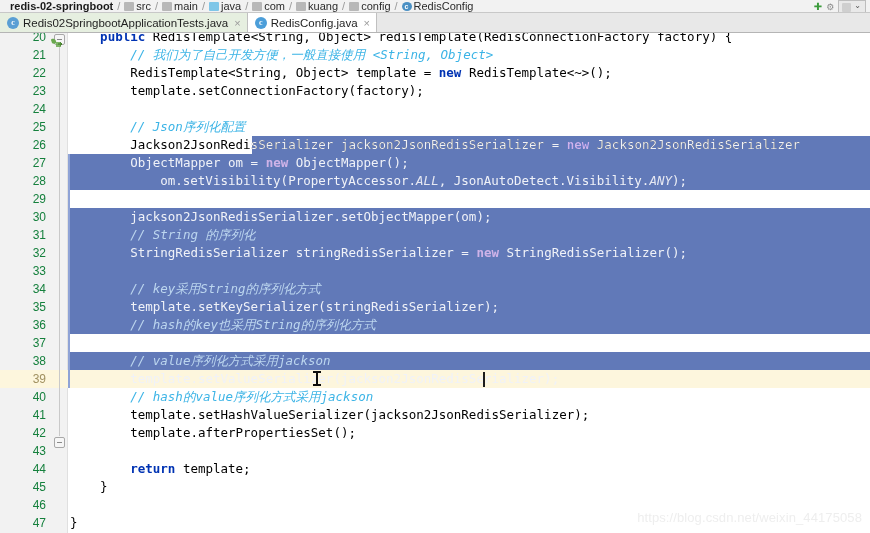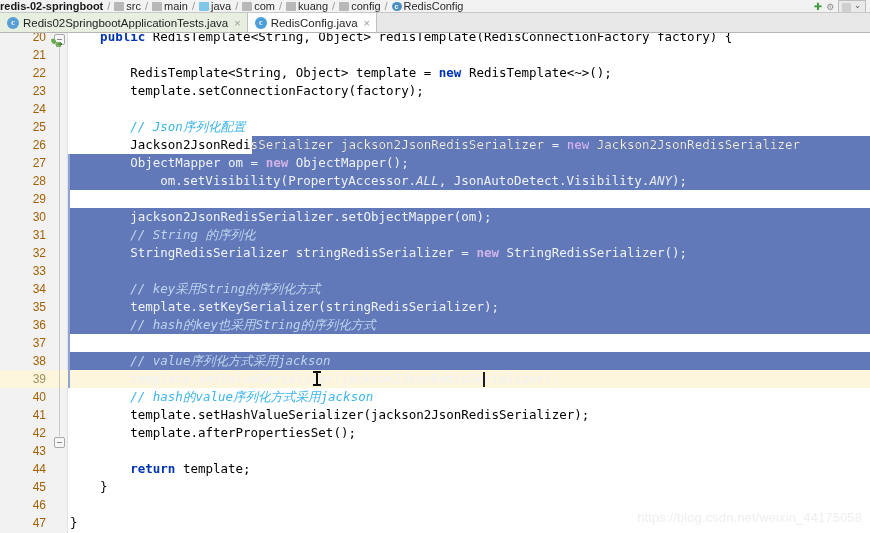--- a/index.html
+++ b/index.html
@@ -13,21 +13,21 @@
 
   
   .navbar {
     position: absolute; top: 0; left: 0; width: 870px; height: 13px;
     background: #f2f2f2;
     border-bottom: 1px solid #c8c8c8;
     display: flex; align-items: flex-end;
     overflow: hidden;
     white-space: nowrap;
   }
-  .crumbs { display:flex; align-items:flex-end; padding-left:0; height:13px; }
+  .crumbs { display:flex; align-items:flex-end; padding-left:10px; height:13px; }
   .crumb {
     display: inline-flex; align-items: flex-end; gap: 2px;
     font-size: 11px; color: #2b2b2b; line-height: 12px;
     height: 13px;
   }
   .crumb.bold { font-weight: bold; color: #1a1a1a; }
   .crumb-sep { color: #9a9a9a; font-size: 11px; padding: 0 4px; line-height:12px; }
   .crumb-ico {
     width: 10px; height: 9px; display: inline-block; border-radius: 1px;
     position: relative; top: -1px;
@@ -92,21 +92,21 @@
     position: absolute; top: 0; left: 52px; width: 16px; height: 500px;
   }
   .code-area { position: absolute; top: 0; left: 68px; right: 0; height: 500px; }
 
   .row {
     position: relative; height: 18px; line-height: 18px; white-space: pre;
     font-family: "DejaVu Sans Mono", monospace; font-size: 12.5px;
   }
   .lnum {
     position: absolute; left: 0; width: 46px; text-align: right;
-    color: #a16207; font-family: "Liberation Sans", sans-serif; font-size: 12px;
+    color: #15803d; font-family: "Liberation Sans", sans-serif; font-size: 12px;
     height: 18px; line-height: 18px;
   }
   .gutter .row.cur .lnum { color: #a09060; }
   .gutter .row.cur { background: #fdf6dd; }
 
   .code {
     position: absolute; left: 0; top: 0; height: 18px;
     padding-left: 2px; white-space: pre;
     font-family: "DejaVu Sans Mono", monospace; font-size: 12.5px;
     color: #000000;
@@ -281,21 +281,21 @@
     </div>
     <div class="bean-ico" style="top:3px;">
       <svg width="13" height="12" viewBox="0 0 13 12">
         <path d="M1 2 C1 0.5, 5 0, 6 3 C7 6, 3 6.5, 2 5 Z" fill="#6aa84f"></path>
         <path d="M6 4 L11 4 L11 9 L6 9 Z" fill="#6aa84f" opacity="0.85"></path>
         <path d="M8 6 L12 6 M10 4.5 L12 6 L10 7.5" stroke="#3d7a24" stroke-width="1" fill="none"></path>
       </svg>
     </div>
     <div class="code-area" id="codearea">
         <div class="row" style="position: absolute; top: -5px; left: 0px; right: 0px;"><div class="code" style="z-index: 2;"><span class="">    </span><span class="kw">public </span><span class="">RedisTemplate&lt;String, Object&gt; redisTemplate(RedisConnectionFactory factory) {</span></div></div>
-        <div class="row" style="position: absolute; top: 13px; left: 0px; right: 0px;"><div class="code" style="z-index: 2;"><span class="">        </span></div></div>
+        <div class="row" style="position: absolute; top: 13px; left: 0px; right: 0px;"><div class="code" style="z-index: 2;"><span class="">        </span><span class="cm">// 我们为了自己开发方便，一般直接使用 &lt;String, Object&gt;</span></div></div>
         <div class="row" style="position: absolute; top: 31px; left: 0px; right: 0px;"><div class="code" style="z-index: 2;"><span class="">        RedisTemplate&lt;String, Object&gt; template = </span><span class="kw">new </span><span class="">RedisTemplate&lt;~&gt;();</span></div></div>
         <div class="row" style="position: absolute; top: 49px; left: 0px; right: 0px;"><div class="code" style="z-index: 2;"><span class="">        template.setConnectionFactory(factory);</span></div></div>
         <div class="row" style="position: absolute; top: 67px; left: 0px; right: 0px;"><div class="code" style="z-index: 2;"></div></div>
         <div class="row" style="position: absolute; top: 85px; left: 0px; right: 0px;"><div class="code" style="z-index: 2;"><span class="">        </span><span class="cm">// Json序列化配置</span></div></div>
         <div class="row" style="position: absolute; top: 103px; left: 0px; right: 0px;"><div class="sel-partial-bg" style="left: 184px; right: 0px;"></div><div class="code" style="z-index: 2;"><span class="">        Jackson2JsonRedisSerializer jackson2JsonRedisSerializer = </span><span class="kw">new </span><span class="">Jackson2JsonRedisSerializer</span></div><div class="code overlay" style="clip-path: inset(0px 0px 0px 184px); color: rgb(240, 242, 248);"><span style="color: rgb(240, 242, 248);">        Jackson2JsonRedisSerializer jackson2JsonRedisSerializer = </span><span style="color: rgb(207, 179, 232); font-weight: bold;">new </span><span style="color: rgb(240, 242, 248);">Jackson2JsonRedisSerializer</span></div></div>
         <div class="row sel" style="position: absolute; top: 121px; left: 0px; right: 0px;"><div class="code" style="z-index: 2;"><span class="">        ObjectMapper om = </span><span class="kw">new </span><span class="">ObjectMapper();</span></div></div>
         <div class="row sel" style="position: absolute; top: 139px; left: 0px; right: 0px;"><div class="code" style="z-index: 2; padding-left: 32px;"><span class="">        om.setVisibility(PropertyAccessor.</span><span class="it">ALL</span><span class="">, JsonAutoDetect.Visibility.</span><span class="it">ANY</span><span class="">);</span></div></div>
         <div class="row sel" style="position: absolute; top: 175px; left: 0px; right: 0px;"><div class="code" style="z-index: 2;"><span class="">        jackson2JsonRedisSerializer.setObjectMapper(om);</span></div></div>
         <div class="row sel" style="position: absolute; top: 193px; left: 0px; right: 0px;"><div class="code" style="z-index: 2;"><span class="">        </span><span class="cm">// String 的序列化</span></div></div>
         <div class="row sel" style="position: absolute; top: 211px; left: 0px; right: 0px;"><div class="code" style="z-index: 2;"><span class="">        StringRedisSerializer stringRedisSerializer = </span><span class="kw">new </span><span class="">StringRedisSerializer();</span></div></div>

